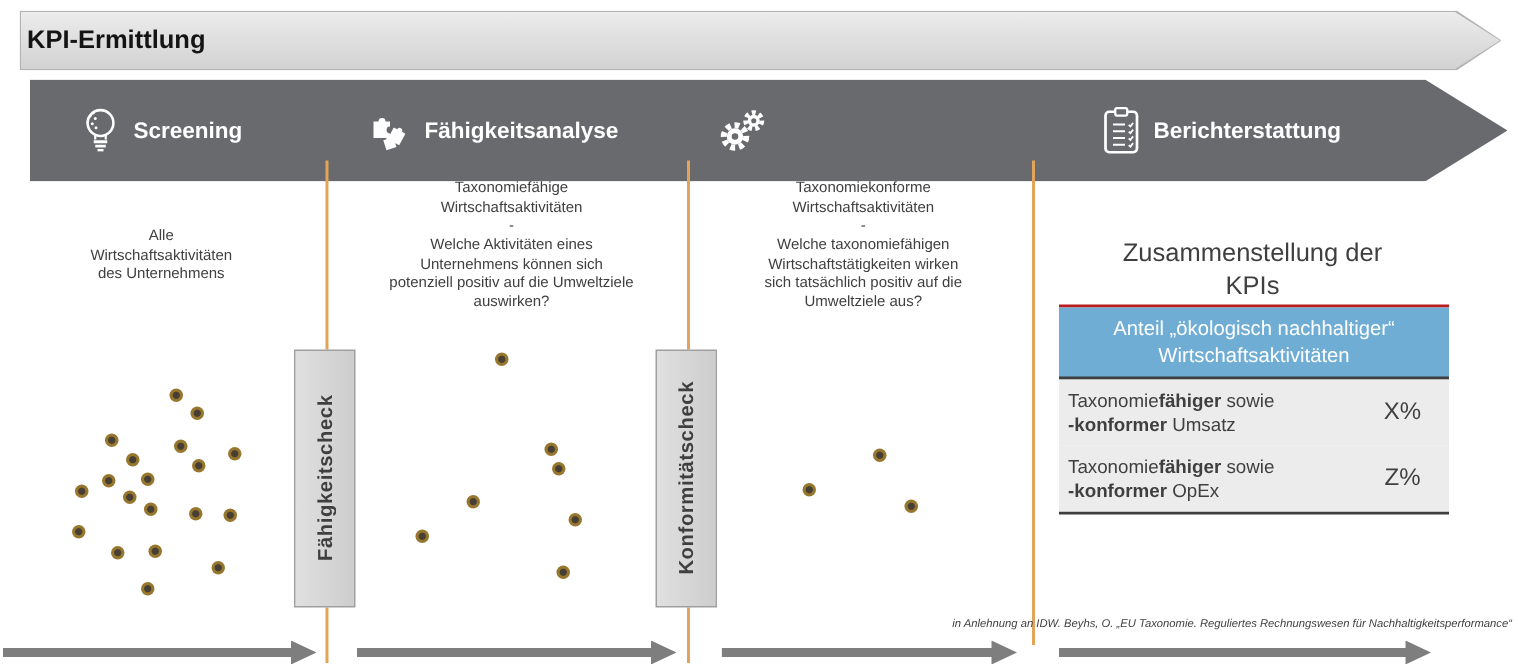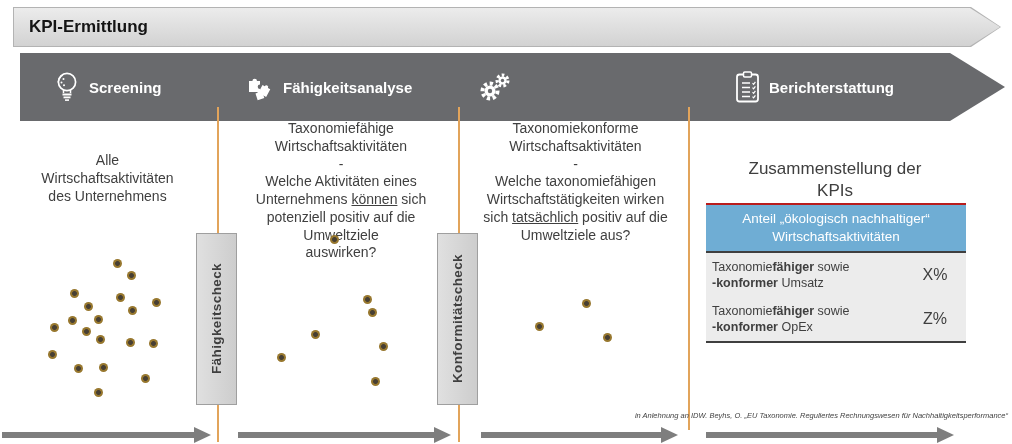--- a/index.html
+++ b/index.html
@@ -4,33 +4,33 @@
 <style>
   html,body{margin:0;padding:0;background:#fff;}
   .stage{position:relative;width:1012px;height:444px;background:#fff;overflow:hidden;
          font-family:"Liberation Sans",sans-serif;color:var(--text_dark,#3f3f3f);}
 
   
   .banner{position:absolute;left:13px;top:7px;width:988px;height:40px;background:#b3b3b3;
           clip-path:polygon(0 0,calc(100% - 30px) 0,100% 50%,calc(100% - 30px) 100%,0 100%);}
   .banner-fill{position:absolute;inset:1px;background:linear-gradient(#ececec,#d2d2d2);
           clip-path:polygon(0 0,calc(100% - 30px) 0,100% 50%,calc(100% - 30px) 100%,0 100%);
-          display:flex;align-items:center;padding-left:15px;box-sizing:border-box;
+          display:flex;align-items:center;padding-left:4px;box-sizing:border-box;
           font-size:17px;font-weight:bold;color:#141414;}
 
   
   .band{position:absolute;left:20px;top:53px;width:985px;height:68px;background:var(--band_gray,#696a6d);
         clip-path:polygon(0 0,calc(100% - 55px) 0,100% 50%,calc(100% - 55px) 100%,0 100%);}
   .phase{position:absolute;top:0;height:100%;display:flex;align-items:center;gap:7px;
          color:#fff;font-weight:bold;font-size:15px;white-space:nowrap;}
   .phase svg{flex:0 0 auto;display:block;}
 
   
-  .desc{position:absolute;text-align:center;font-size:14px;line-height:1.27;color:var(--text_dark,#3f3f3f);}
-  .u{text-decoration:underline;margin-top:19px;}
+  .desc{position:absolute;text-align:center;font-size:10px;line-height:1.27;color:var(--text_dark,#3f3f3f);}
+  .u{margin-top:19px;}
   .b{font-weight:bold;}
 
   
   .dots-layer{position:absolute;inset:0;pointer-events:none;}
   .dot{position:absolute;width:9px;height:9px;border-radius:50%;
        background:radial-gradient(circle at 50% 50%,#473f33 0 2.1px,var(--dot_brown,#97772e) 2.7px 100%);}
 
   
   .vcheck{position:absolute;top:233px;width:41px;height:172px;box-sizing:border-box;
           background:linear-gradient(90deg,#e0e0e0,#cdcdcd);border:1px solid #9f9f9f;

